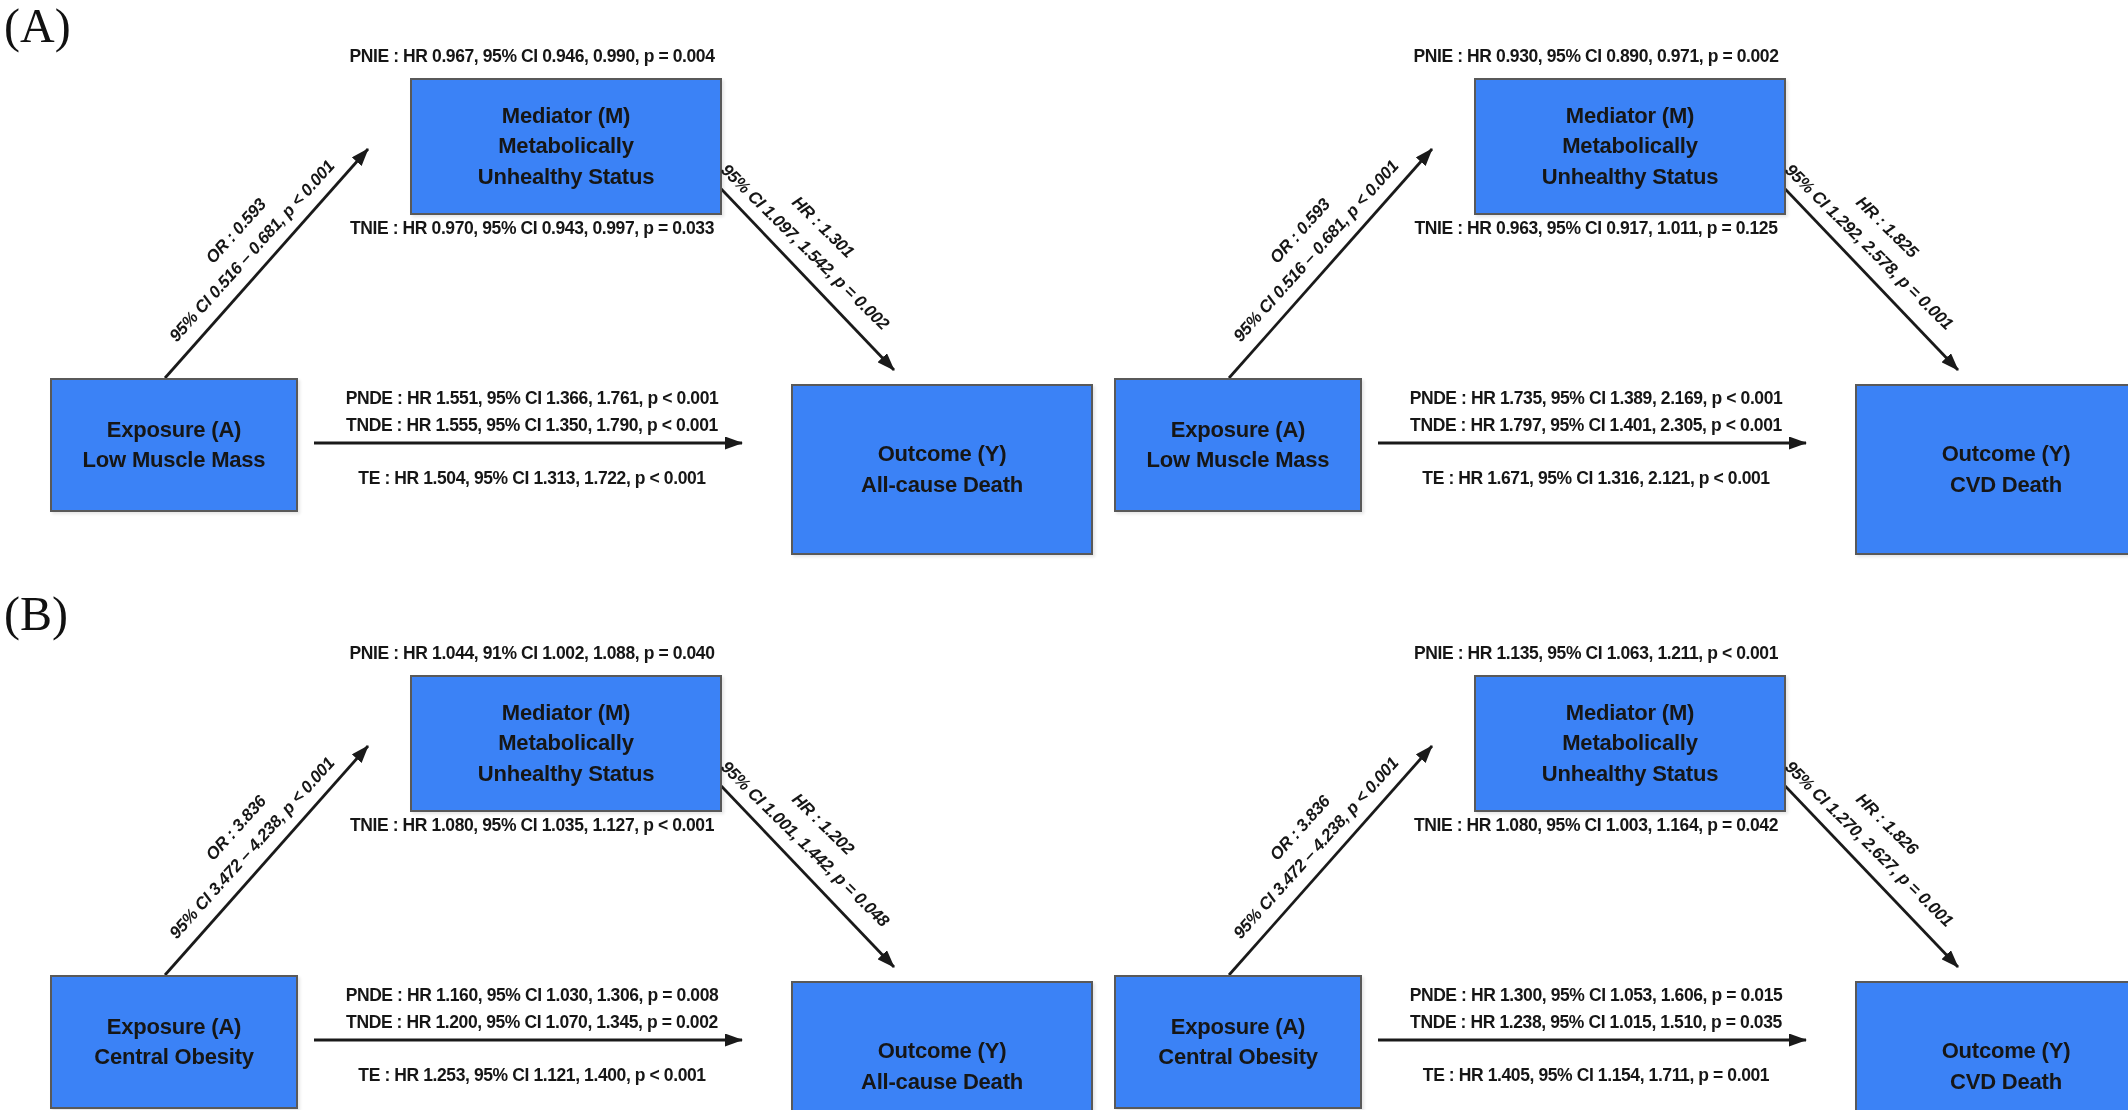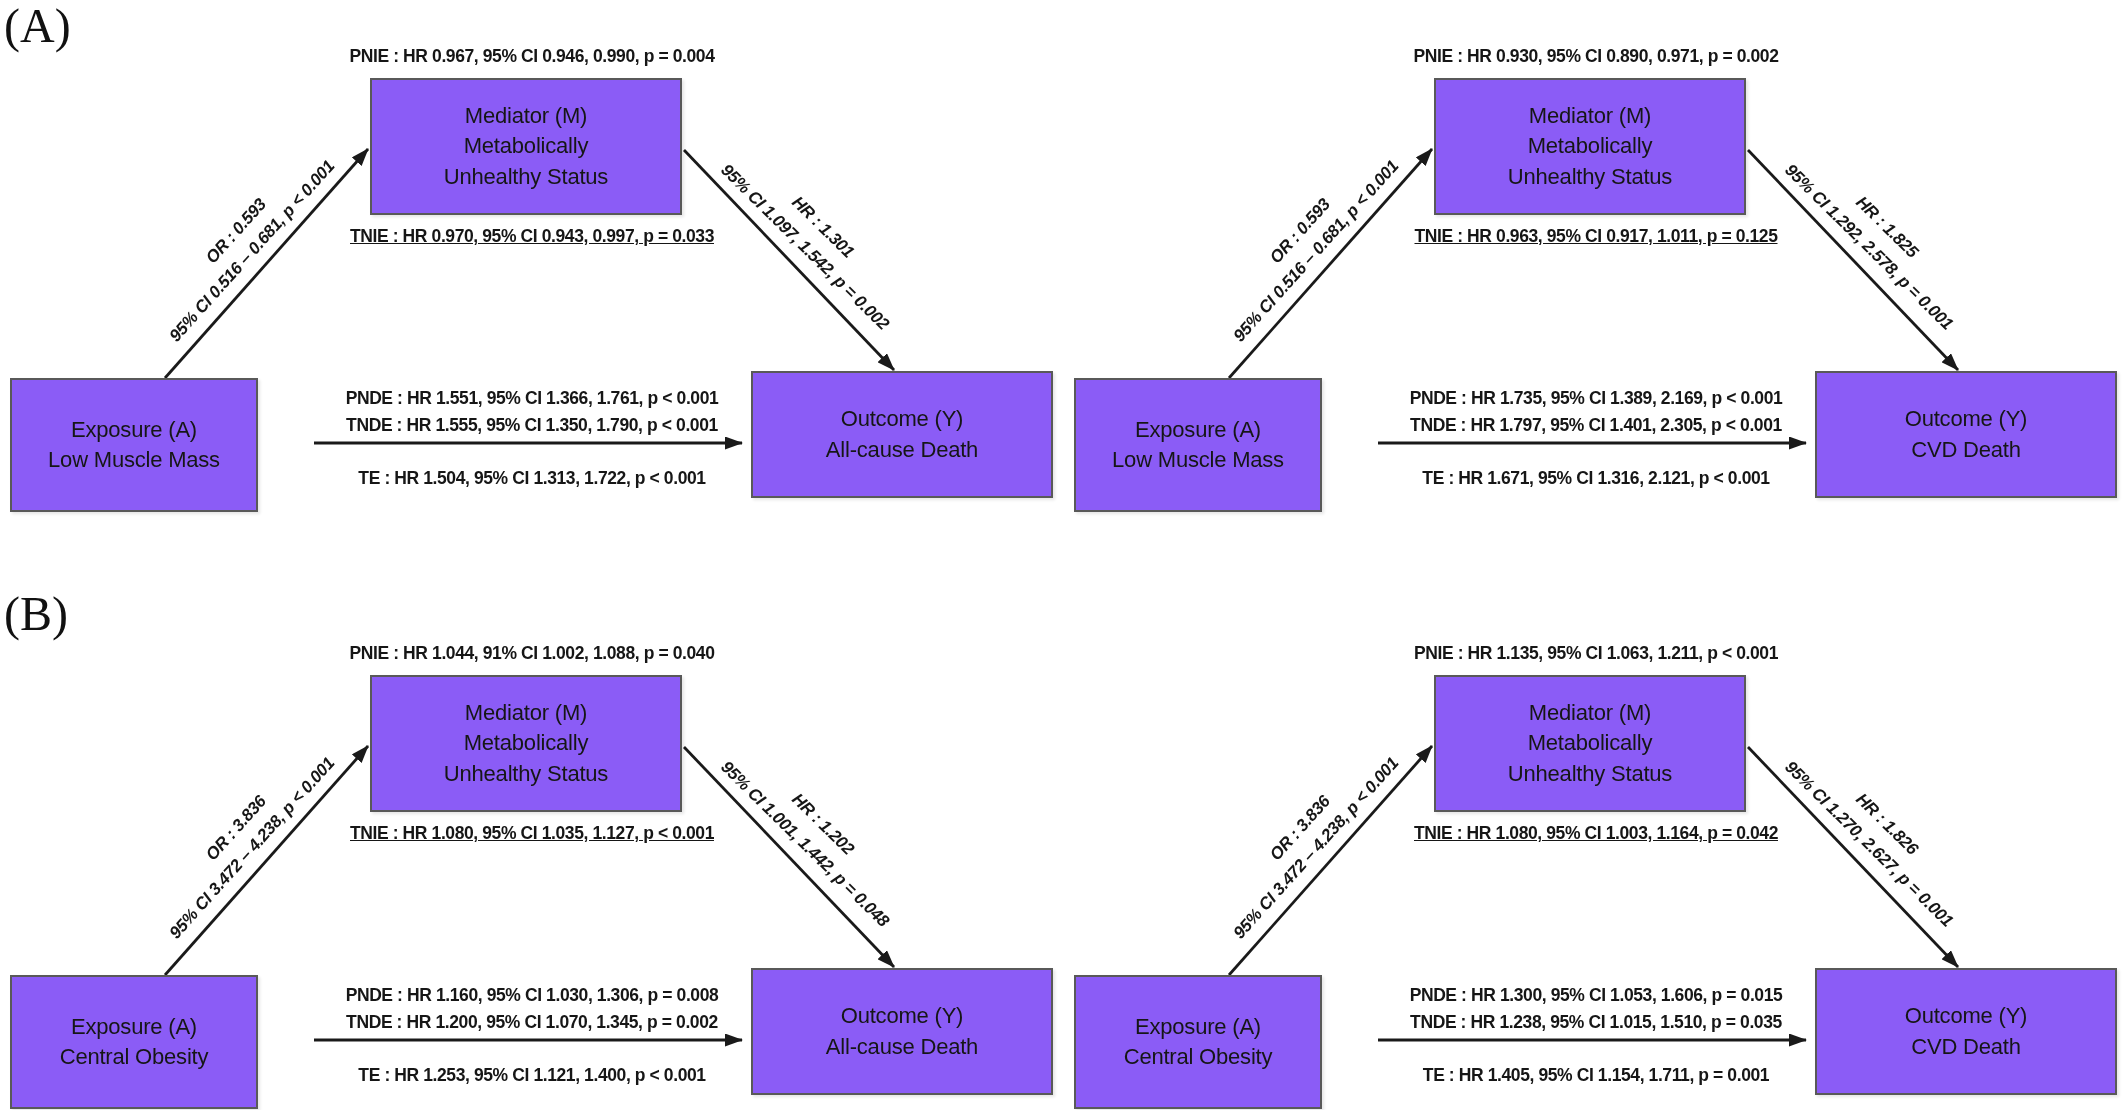--- a/index.html
+++ b/index.html
@@ -25,38 +25,39 @@
   .panel.pos-br { left:1064px; top:555px; }
   .diagram { position:absolute; left:0; top:0; width:1064px; height:555px; }
   .panel.row-b .diagram { top:42px; }
 
   .arrows { position:absolute; left:0; top:0; width:1064px; height:555px; }
   .arrows line { stroke:#1a1a1a; stroke-width:2.8px; }
   .arrows line.thick { stroke-width:3.2px; }
 
   .box {
     position:absolute; box-sizing:border-box;
-    border:2px solid #595959; background:#8b5cf6;
+    border:2px solid #595959; background:#3b82f6;
     display:flex; align-items:center; justify-content:center;
     text-align:center; white-space:pre-line;
-    font-size:22px; font-weight:400; line-height:1.38;
+    font-size:22px; font-weight:700; line-height:1.38;
     letter-spacing:-0.2px;
     box-shadow:2px 2px 3px rgba(0,0,0,0.10);
+    margin-left:40px;
   }
   .box.mediator { left:370px; top:78px;  width:312px; height:137px; }
   .box.exposure { left:10px;  top:378px; width:248px; height:134px; }
-  .box.outcome  { left:751px; top:371px; width:302px; height:127px; }
+  .box.outcome  { left:751px; top:384px; width:302px; height:171px; }
 
   .stat {
     position:absolute; left:50%; transform:translateX(-50%);
     white-space:nowrap; font-size:17.5px; font-weight:700;
     letter-spacing:-0.4px; line-height:1.2;
   }
   .stat.pnie { top:46px; }
-  .stat.tnie { top:226px;text-decoration:underline; }
+  .stat.tnie { top:218px; }
   .stat.pnde { top:388px; }
   .stat.tnde { top:415px; }
   .stat.te   { top:468px; }
 
   .rot {
     position:absolute; white-space:nowrap;
     font-size:17px; font-weight:700; font-style:italic;
     letter-spacing:-0.3px; line-height:1;
   }
   .rot.lbl-or    { left:236px; top:231px; transform:translate(-50%,-50%) rotate(-48deg); }

